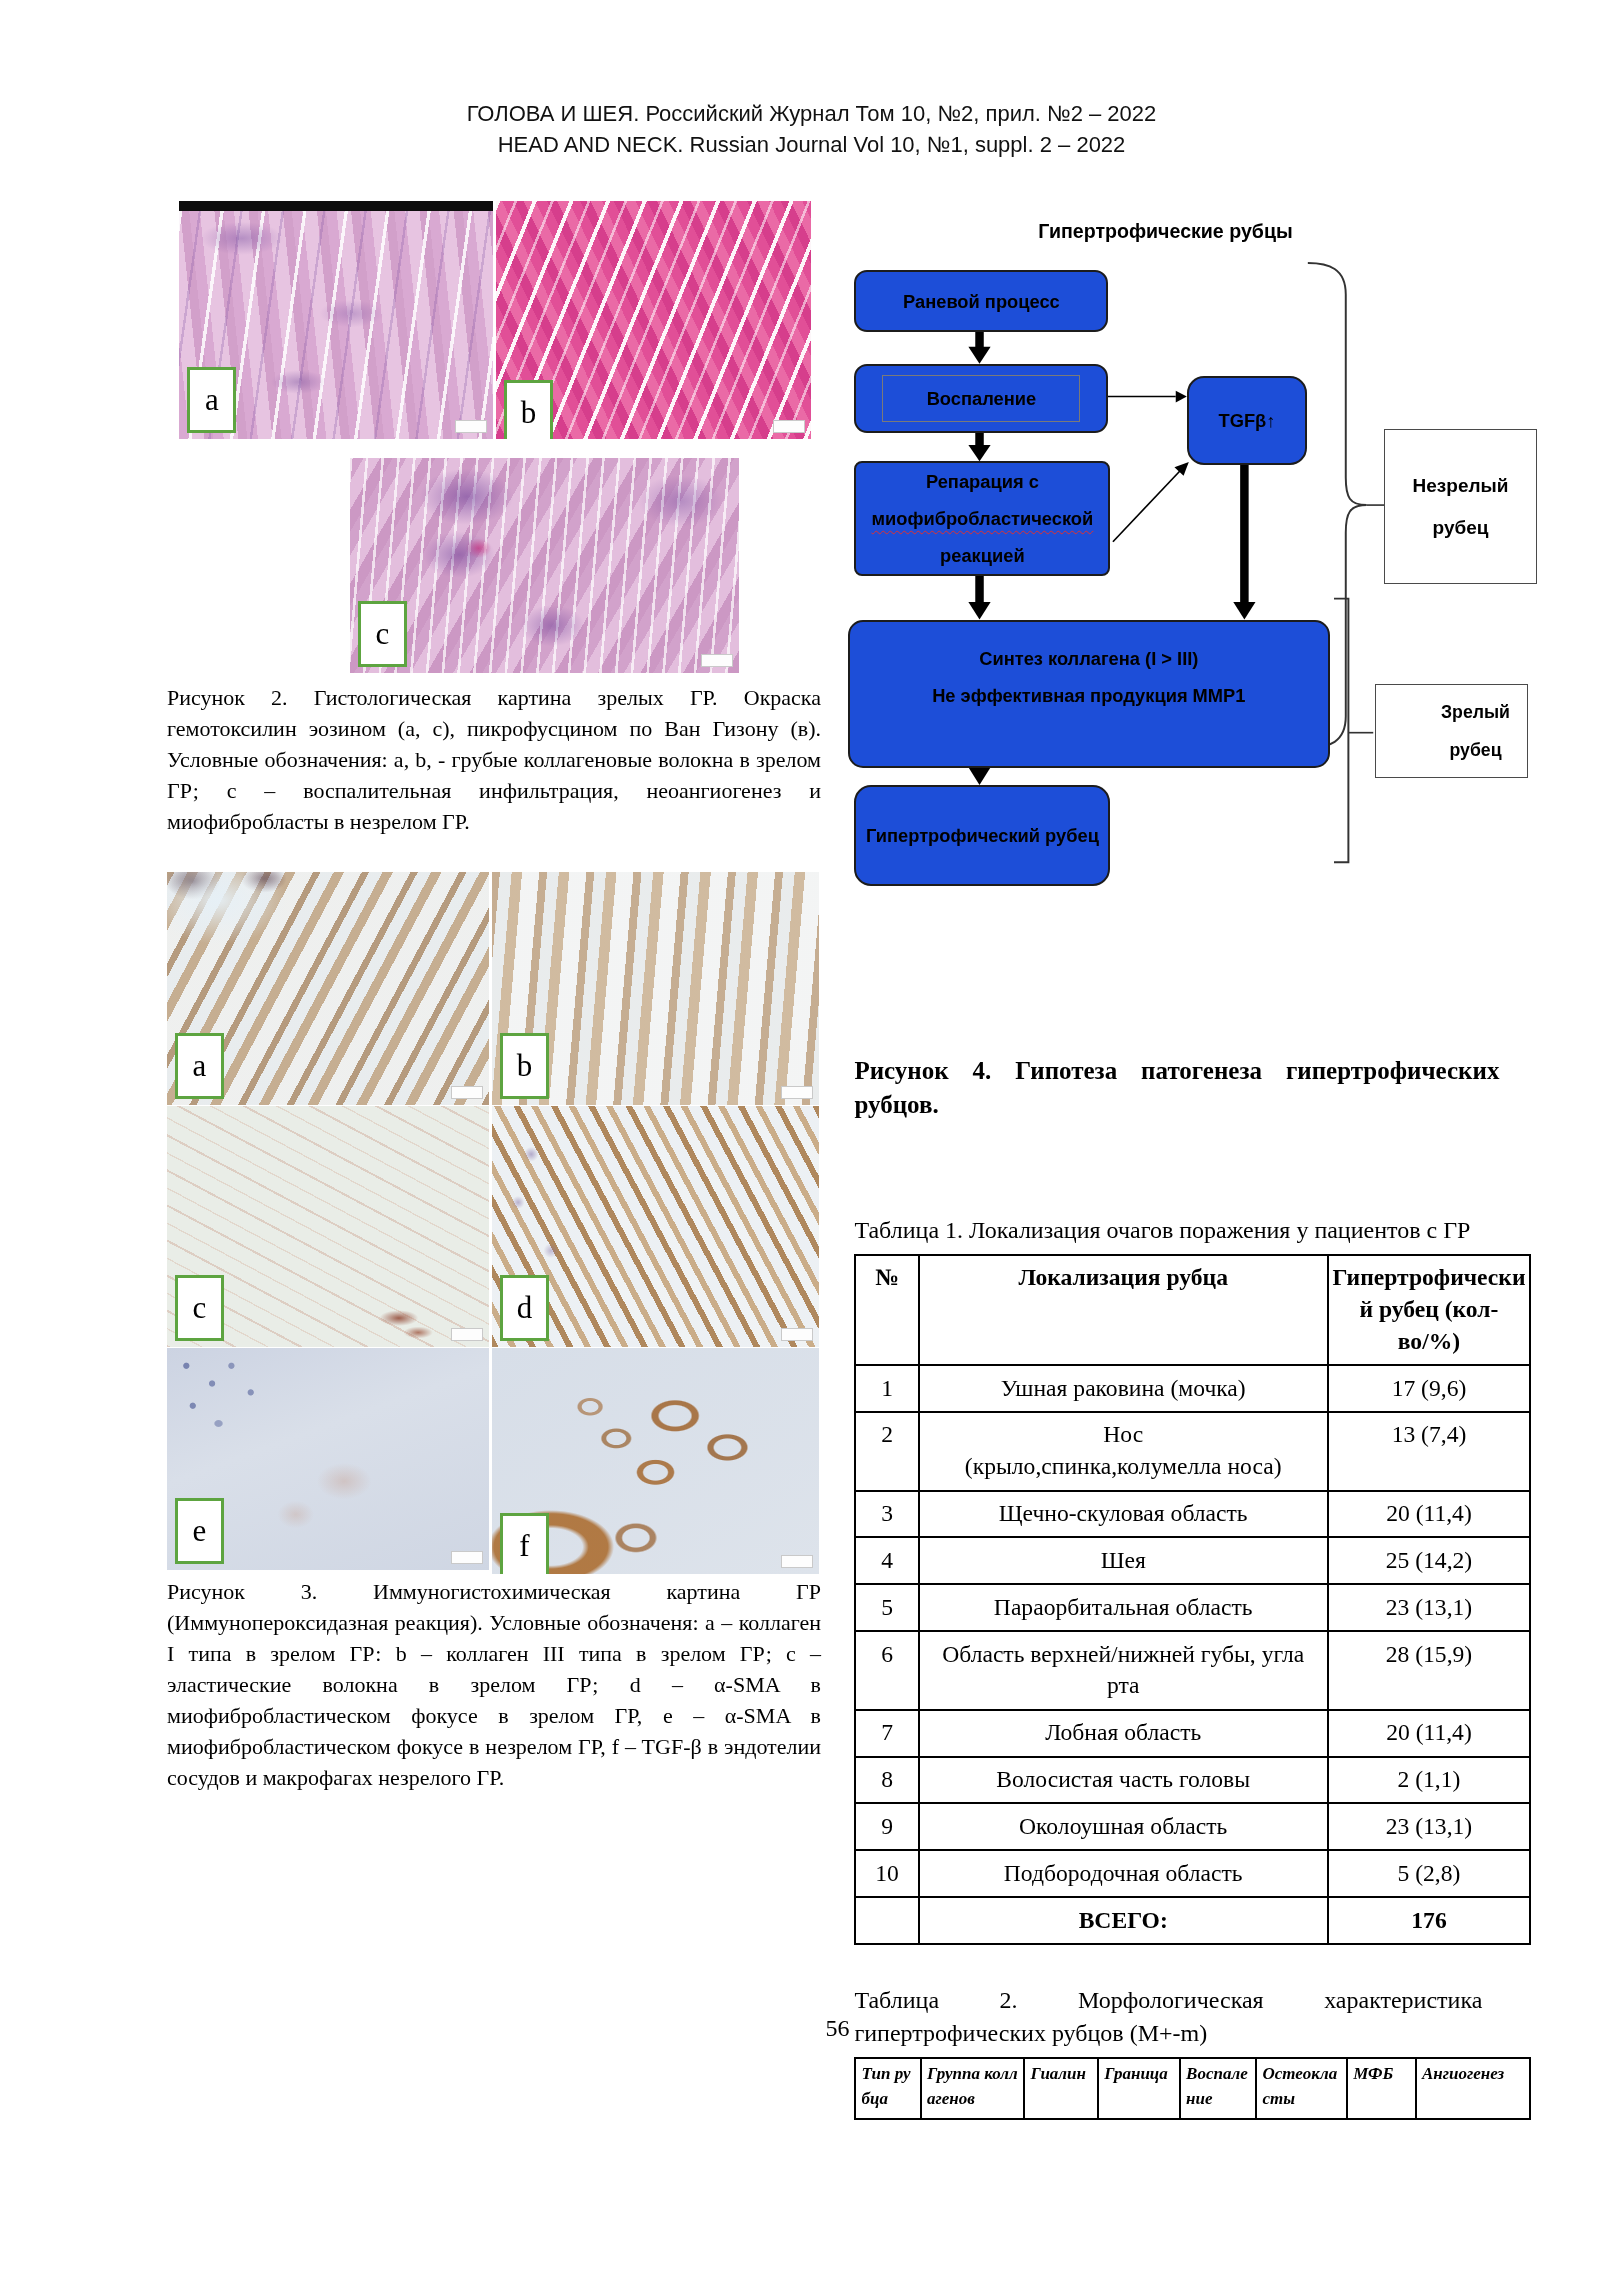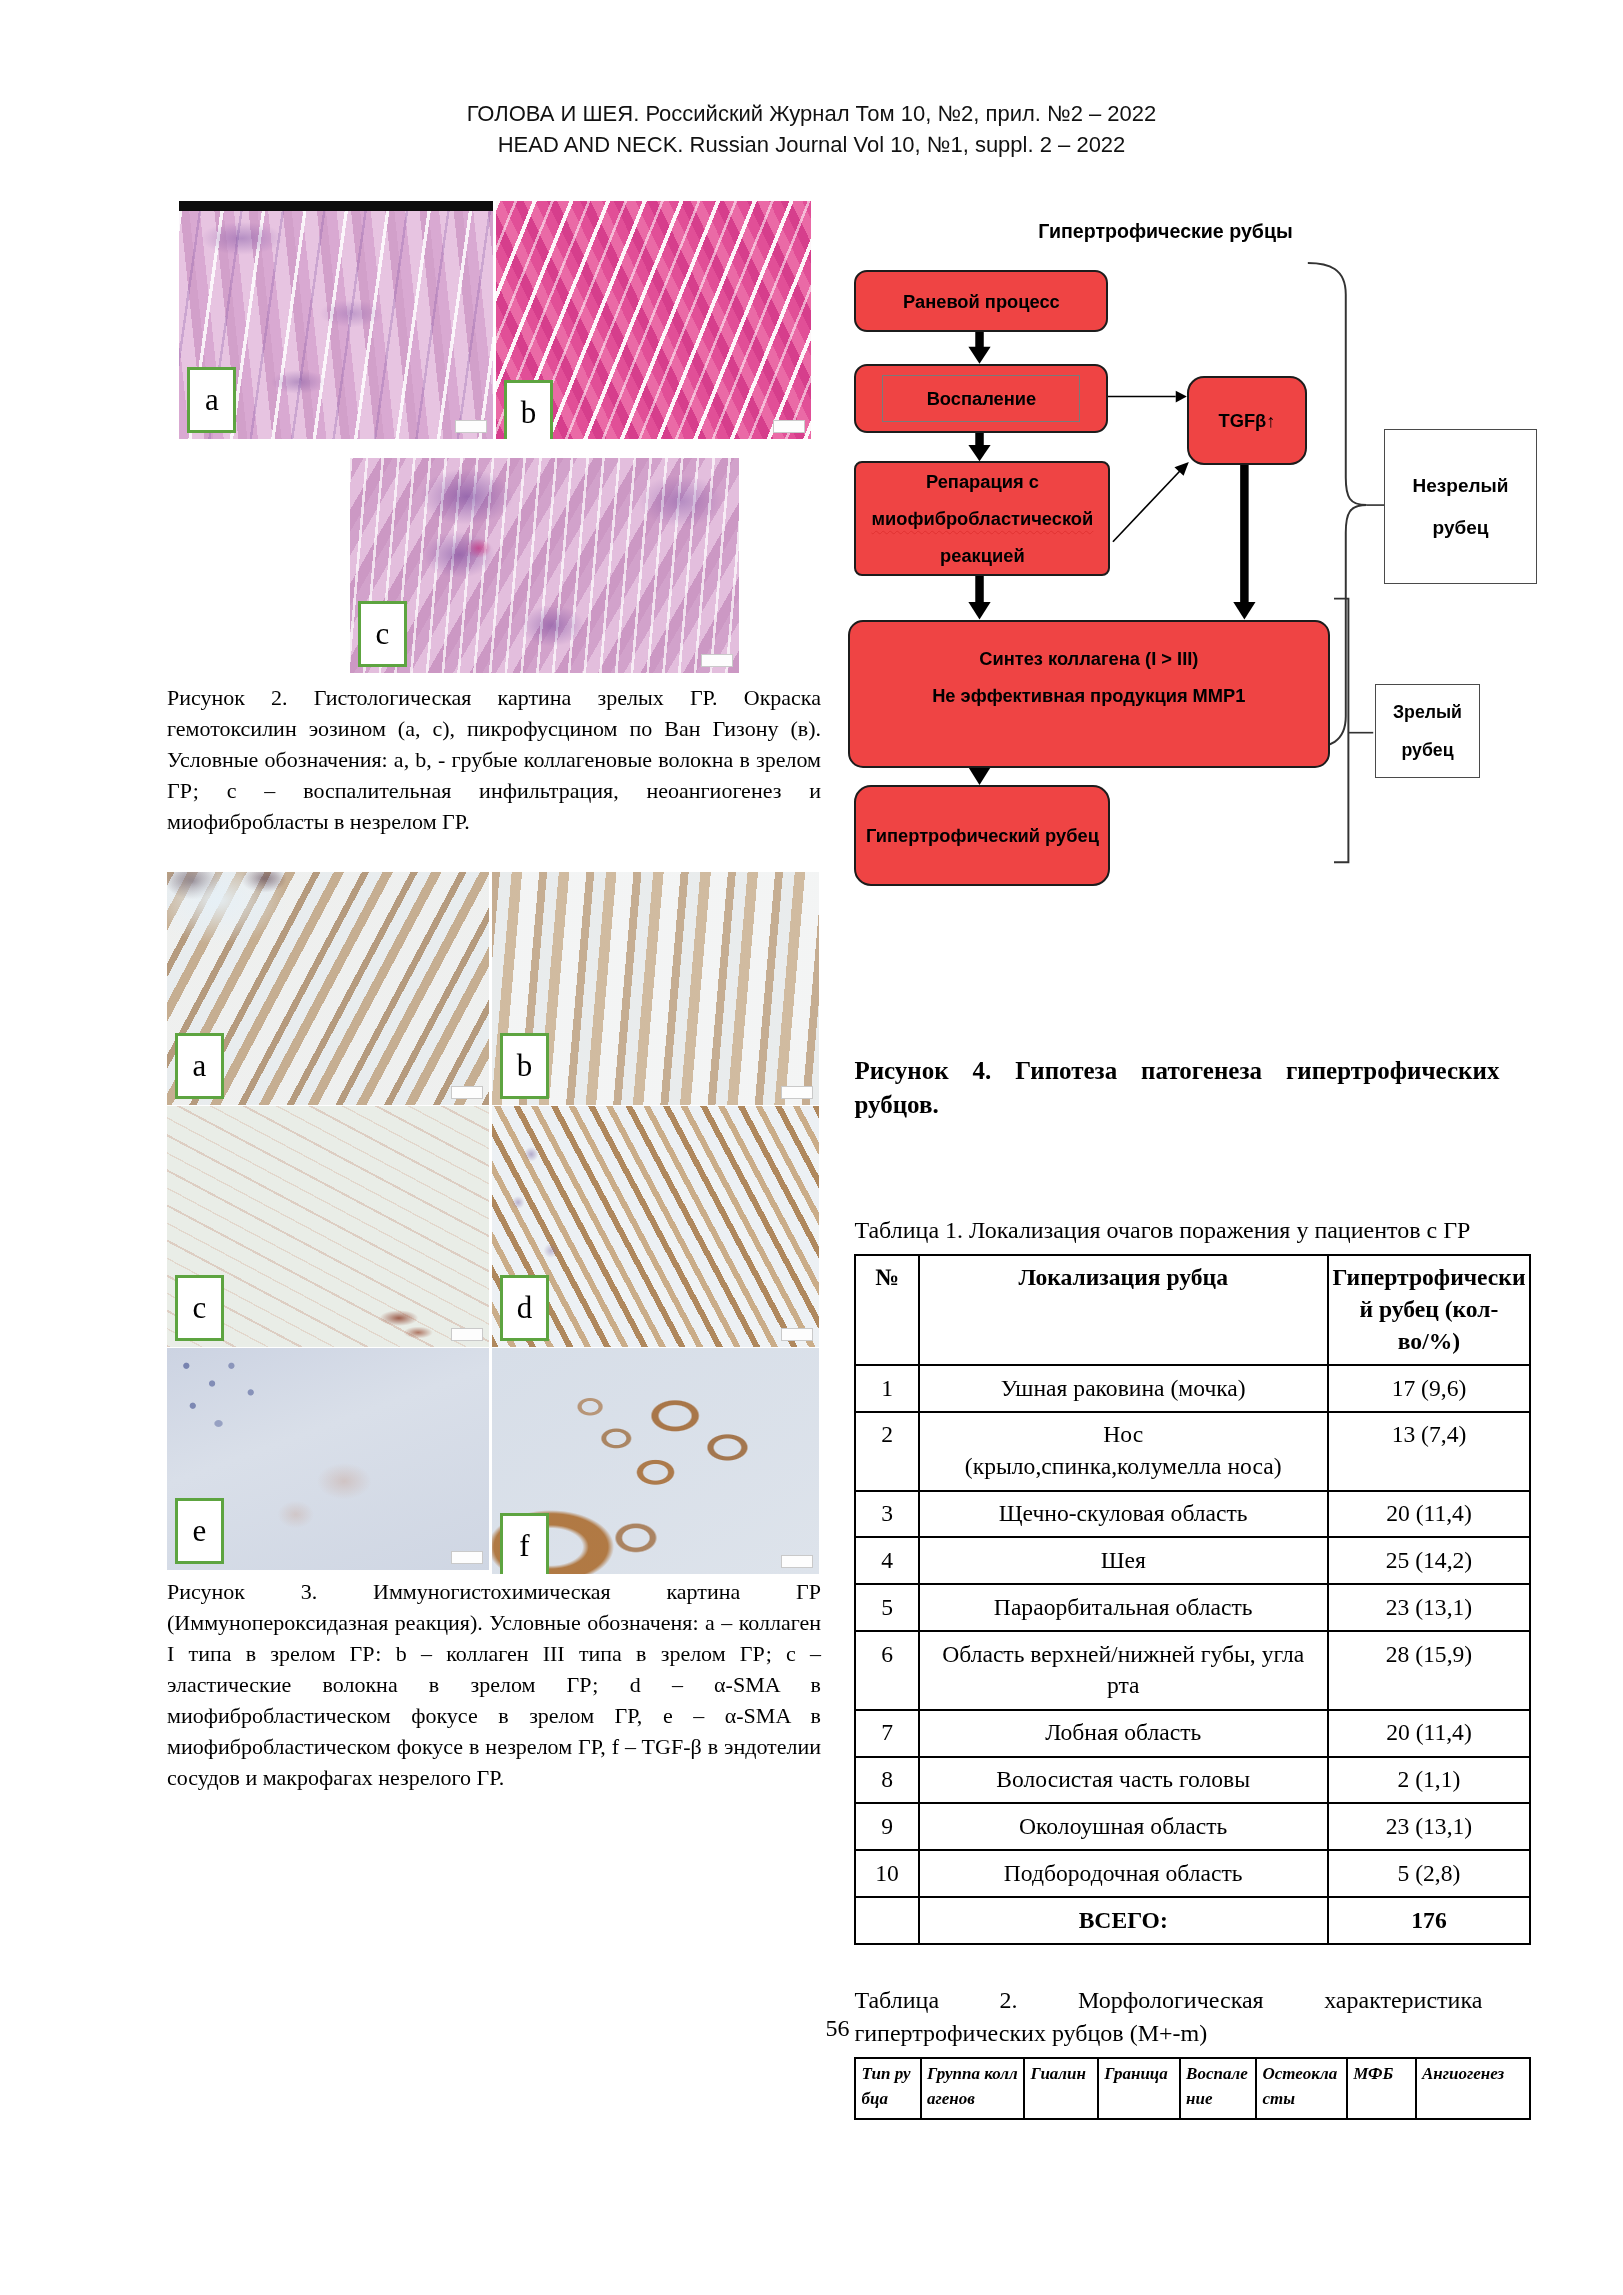--- a/index.html
+++ b/index.html
@@ -82,35 +82,35 @@
   #cap2{top:682px;}
   #cap3{top:1576px;}
 
   
   #rightcol{position:absolute;left:838px;top:216px;width:733px;}
   #flowchart{position:relative;width:733px;height:690px;
              font-family:"Liberation Sans",sans-serif;}
   #fc-svg{position:absolute;left:0;top:0;}
   .fc-title{position:absolute;left:79px;top:3.9px;width:497px;text-align:center;
             font-weight:bold;font-size:19.6px;}
-  .fc-box{position:absolute;border:2px solid #1c1c1c;background:#ef4444;display:flex;flex-direction:column;
+  .fc-box{position:absolute;border:2px solid #1c1c1c;background:#1d4ed8;display:flex;flex-direction:column;
           align-items:center;justify-content:center;text-align:center;
           font-weight:bold;font-size:18.3px;line-height:37px;}
   #n1{left:16.4px;top:54px;width:250px;height:58px;border-radius:13px;}
   #n2{left:16.4px;top:148px;width:250px;height:65px;border-radius:13px;}
   #n2 .inner{border:1.3px solid #7a7a7a;width:196px;padding:3.9px 0;}
   #n3{left:16.4px;top:245px;width:252px;height:111px;border-radius:8px;}
   #n4{left:349px;top:160px;width:116px;height:85px;border-radius:17px;}
   #n5{left:9.8px;top:404px;width:478px;height:126px;border-radius:15px;justify-content:flex-start;padding-top:18.3px;}
   #n6{left:16.4px;top:569px;width:252px;height:97px;border-radius:17px;}
   .wavy{text-decoration:underline;text-decoration-style:wavy;text-decoration-color:#e03030;text-decoration-thickness:1.3px;text-underline-offset:4.6px;}
   .side-box{position:absolute;border:1.3px solid #4a4a4a;background:#fff;display:flex;align-items:center;
             justify-content:center;text-align:center;font-weight:bold;font-size:19px;line-height:42px;}
   #imm{left:546px;top:213px;width:151px;height:153px;}
-  #mat{left:537px;top:468px;width:103px;height:92px;font-size:17.7px;line-height:38px;}
+  #mat{left:537px;top:468px;width:103px;height:92px;font-size:17.7px;line-height:38px;padding-left:48px;}
 
   #cap4{margin:148px 0 0 16.4px;width:645px;font-weight:bold;font-size:25px;line-height:34px;text-align:justify;}
 
   .tbl-title{margin:0 0 6.5px 16.4px;width:628px;font-size:24px;line-height:33px;text-align:justify;}
   #t1-title{margin-top:92px;}
   table{border-collapse:collapse;margin-left:16.4px;background:#fff;}
   #t1{width:677px;font-size:23.6px;line-height:1.35;}
   #t1 th,#t1 td{border:2px solid #000;padding:6.5px 3.9px;text-align:center;vertical-align:top;}
   #t1 th{font-weight:bold;}
   .c-num{width:60px;}

